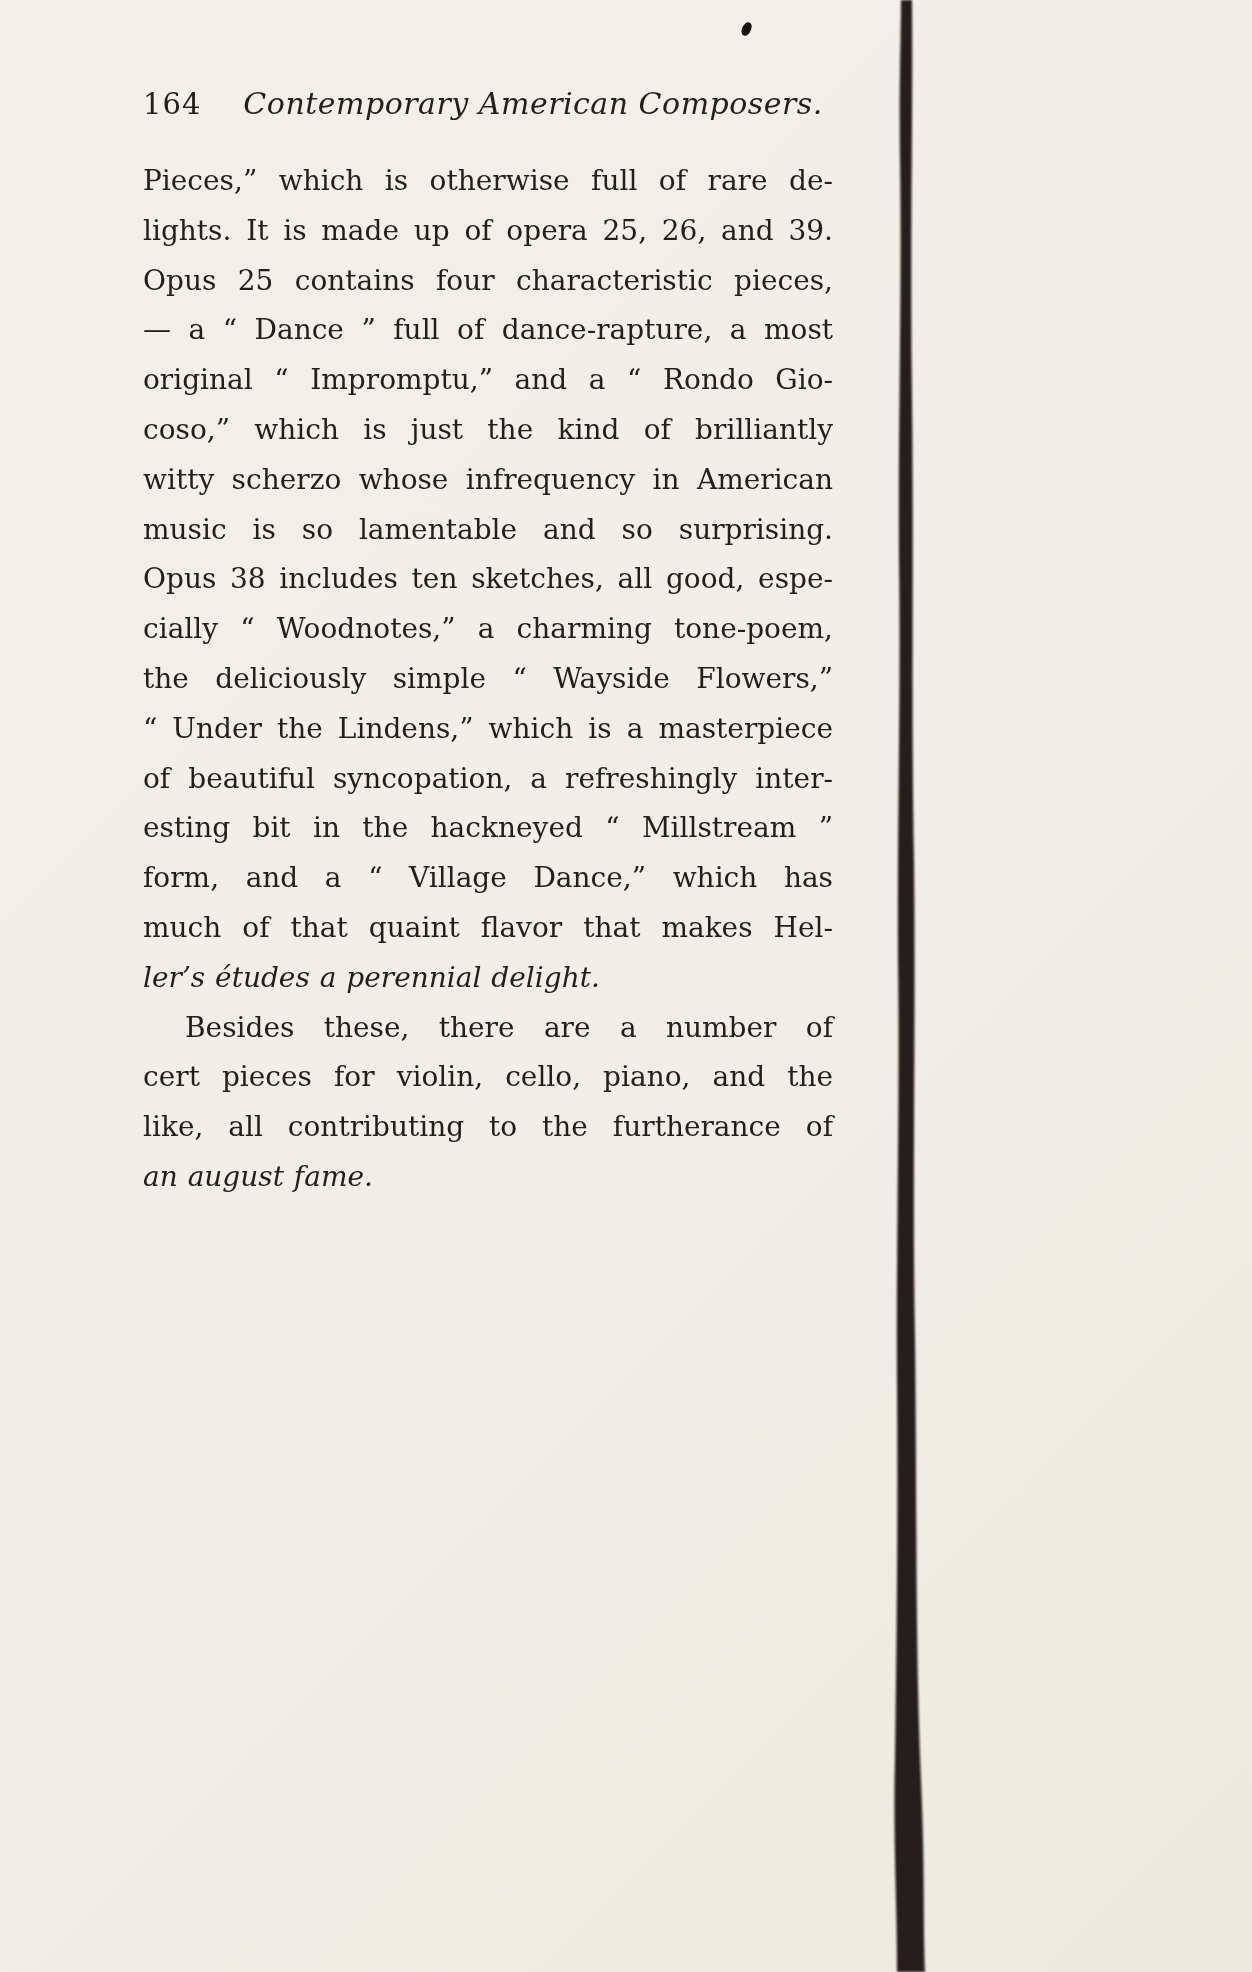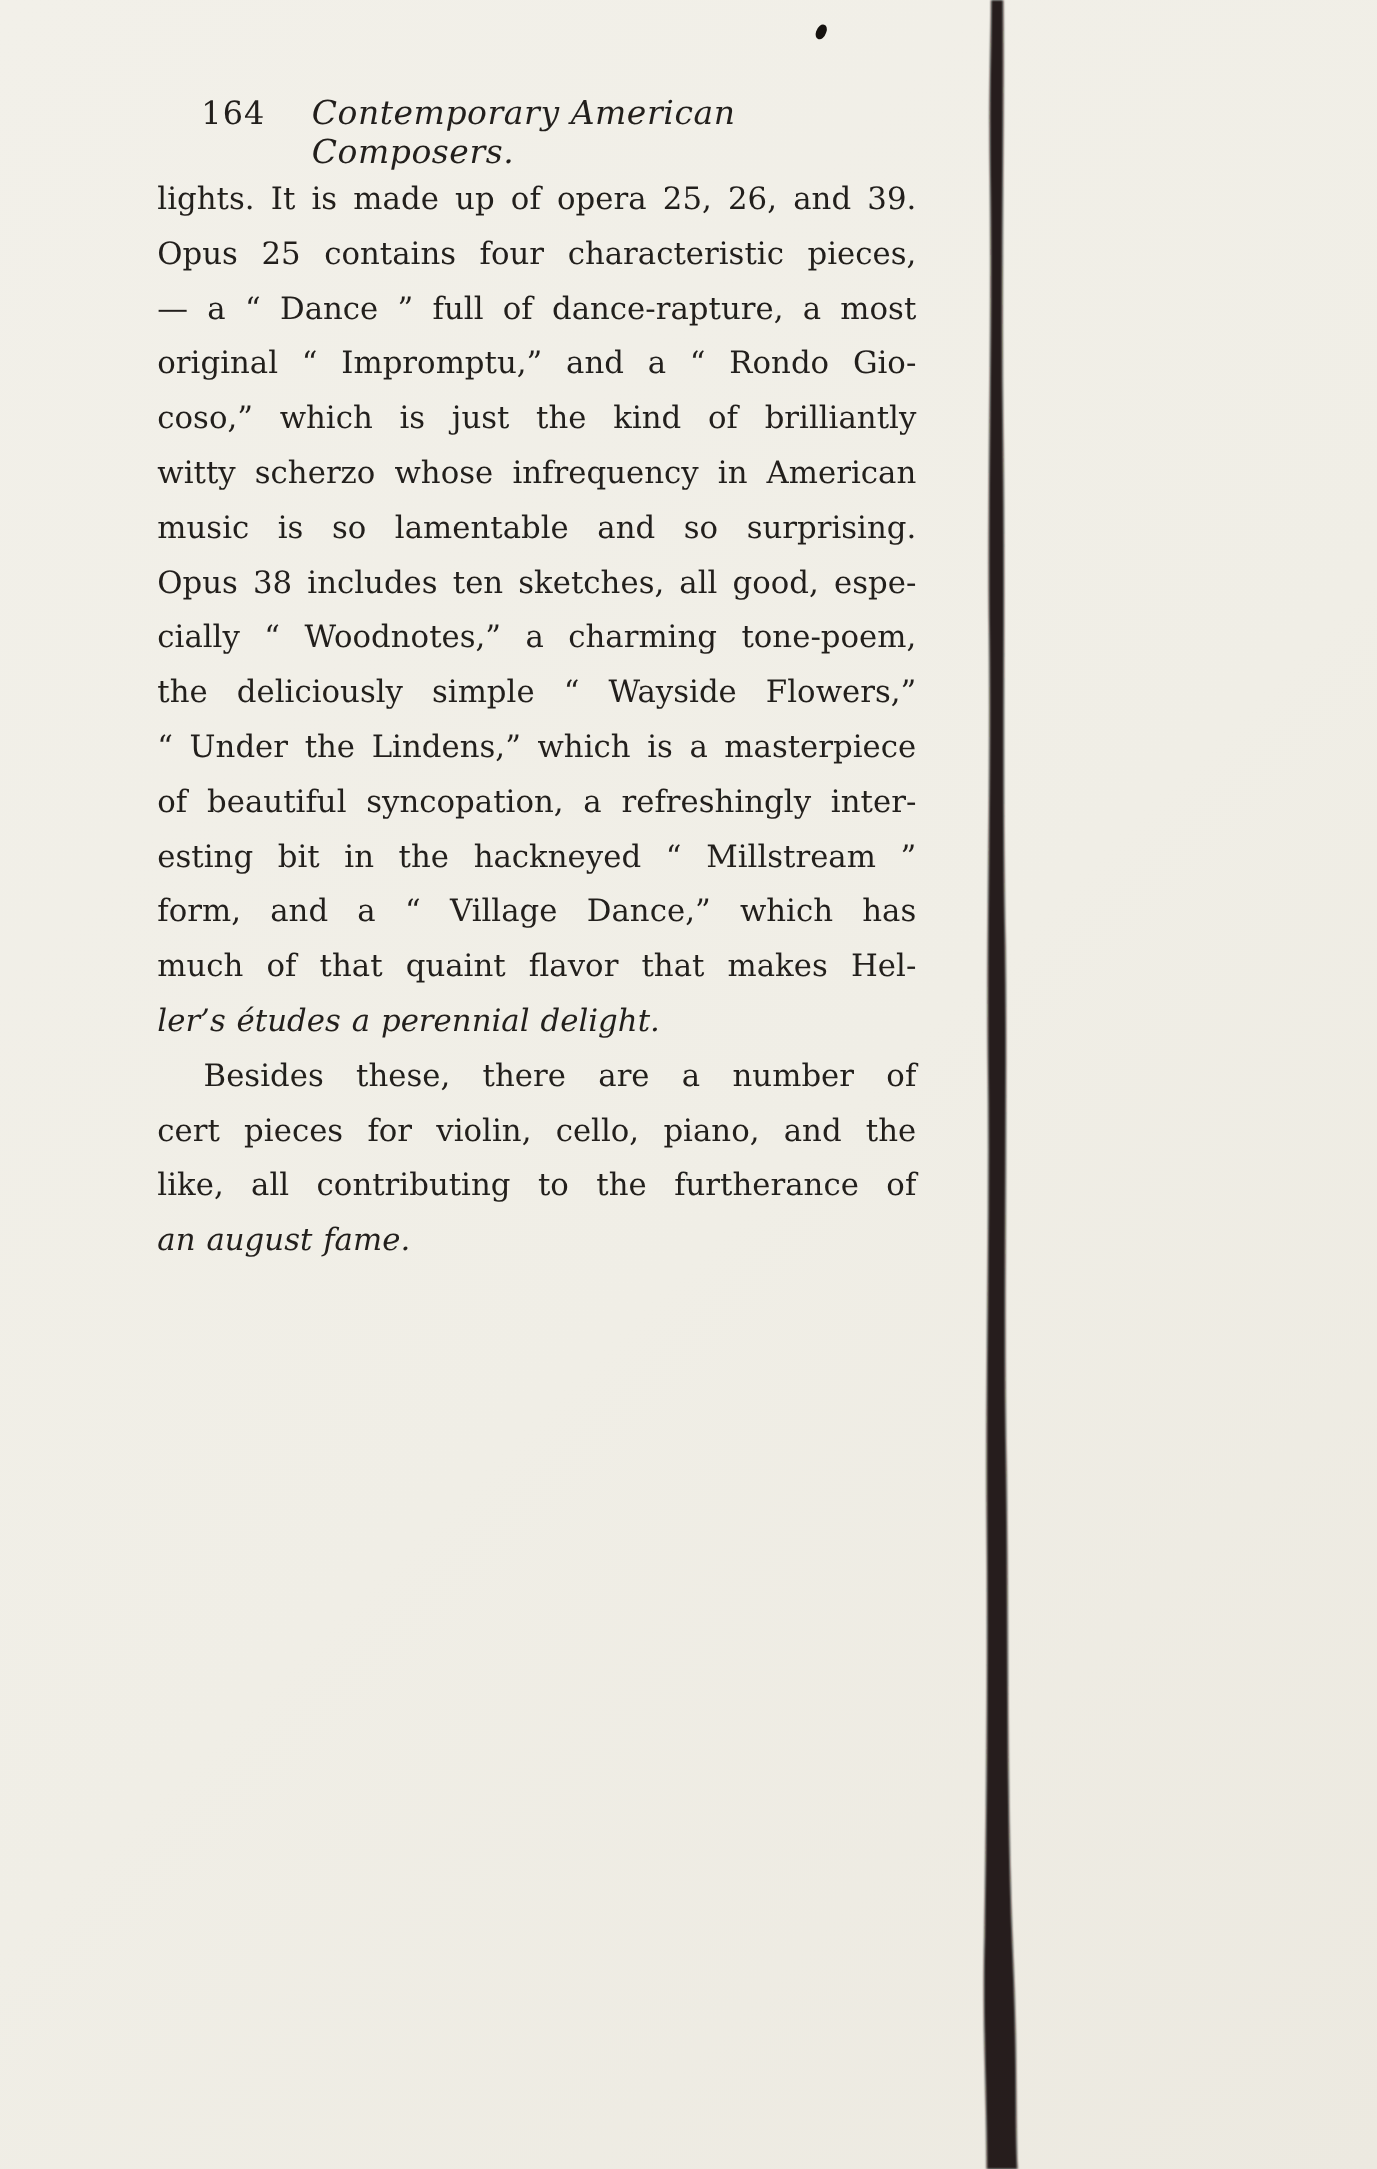--- a/index.html
+++ b/index.html
@@ -20,21 +20,20 @@
     top: 86px;
     left: 143px;
     width: 690px;
     display: flex;
     align-items: baseline;
     font-size: 29px;
   }
   .page-number {
     letter-spacing: 1px;
     margin-right: 42px;
-    margin-left: 40px;
   }
   .running-title {
     font-style: italic;
     font-size: 30px;
     letter-spacing: 0.5px;
   }
   .text-block {
     position: absolute;
     top: 156px;
     left: 143px;
@@ -85,20 +84,21 @@
 
   <div class="ink-spot"></div>
 
   <div class="header">
     <span class="page-number">164</span>
     <span class="running-title">Contemporary American Composers.</span>
   </div>
 
   <div class="text-block">
     <div class="paragraph">
+        <div class="line">Pieces,” which is otherwise full of rare de-</div>
         <div class="line">lights.  It is made up of opera 25, 26, and 39.</div>
         <div class="line">Opus 25 contains four characteristic pieces,</div>
         <div class="line">— a “ Dance ” full of dance-rapture, a most</div>
         <div class="line">original “ Impromptu,” and a “ Rondo Gio-</div>
         <div class="line">coso,” which is just the kind of brilliantly</div>
         <div class="line">witty scherzo whose infrequency in American</div>
         <div class="line">music is so lamentable and so surprising.</div>
         <div class="line">Opus 38 includes ten sketches, all good, espe-</div>
         <div class="line">cially “ Woodnotes,” a charming tone-poem,</div>
         <div class="line">the deliciously simple “ Wayside Flowers,”</div>

